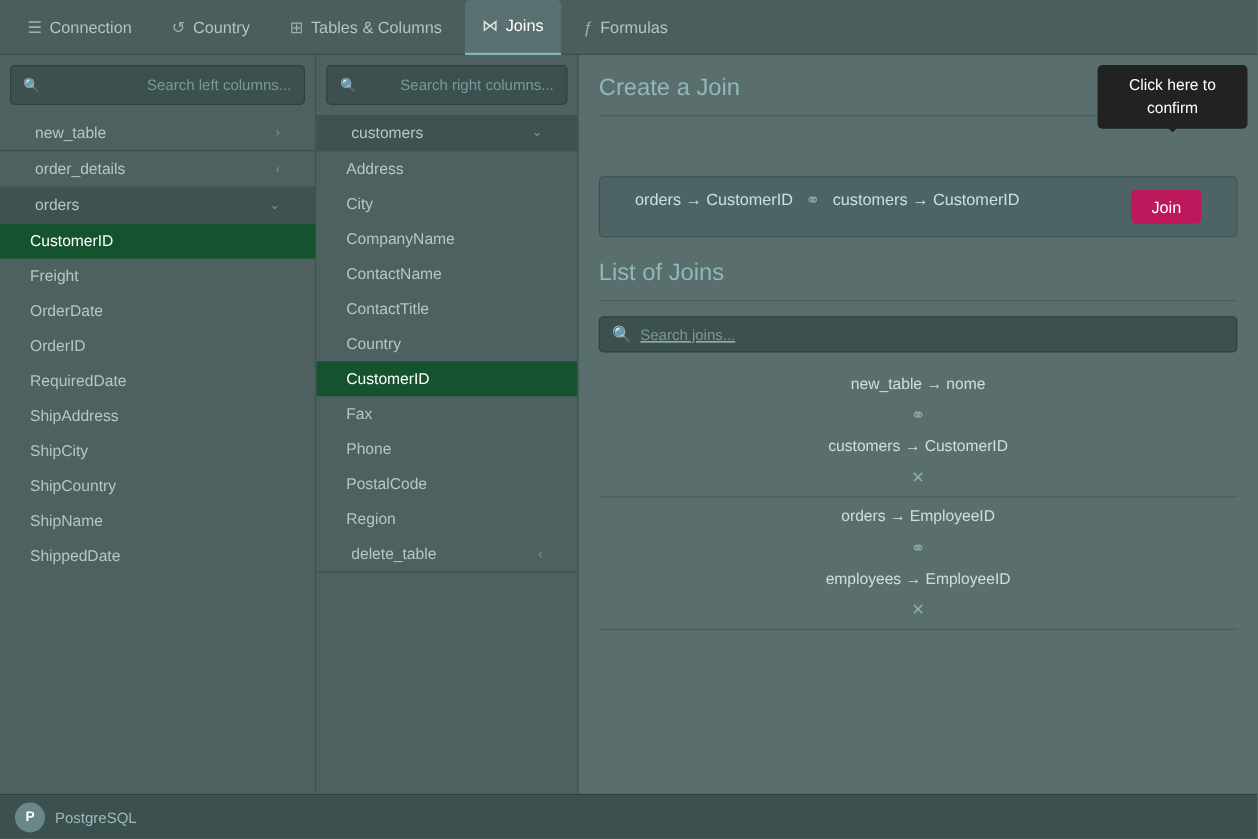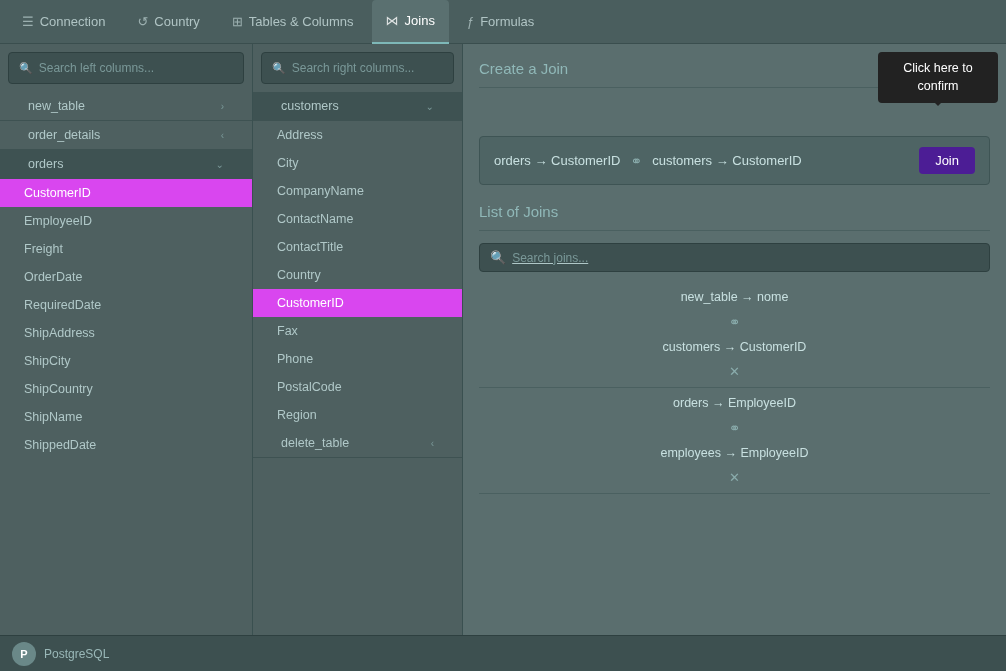--- a/index.html
+++ b/index.html
@@ -89,20 +89,21 @@
       border: 1px solid #2e4040;
     }
     .search-box .search-icon { color: #8aacac; font-size: 11px; }
     .search-box input {
       background: transparent;
       border: none;
       outline: none;
       color: #fde047;
       font-size: 12px;
       width: 100%;
+      text-align: right;
     }
     .search-box input::placeholder { color: #7a9898; }
 
     
     .table-item {
       display: flex;
       align-items: center;
       justify-content: space-between;
       padding: 7px 28px;
       cursor: pointer;
@@ -113,64 +114,64 @@
     .table-item.expanded { background: #3e5252; }
     .table-item .arrow { color: #7a9898; font-size: 10px; }
 
     
     .col-item {
       padding: 7px 24px 7px 24px;
       cursor: pointer;
       color: #b0c8c8;
       font-size: 12.5px;
     }
-    .col-item.selected { background: #d946ef; color: #fff; }
+    .col-item.selected { background: #14532d; color: #fff; }
 
     
     .scroll-list {
       overflow-y: auto;
       flex: 1;
     }
     .scroll-list::-webkit-scrollbar { width: 4px; }
     .scroll-list::-webkit-scrollbar-track { background: #3e5252; }
     .scroll-list::-webkit-scrollbar-thumb { background: #6a8888; border-radius: 2px; }
 
     
     .section-title {
-      font-size: 15px;
+      font-size: 19px;
       color: #90b8b8;
       margin-bottom: 10px;
       font-weight: 500;
     }
     .divider {
       border: none;
       border-top: 1px solid #4a6060;
       margin-bottom: 12px;
     }
 
     
     .join-create-row {
       display: flex;
-      align-items: center;
+      align-items: flex-start;
       gap: 10px;
       background: #4e6464;
       border: 1px solid #3e5454;
       border-radius: 4px;
-      padding: 10px 14px;
+      padding: 10px 28px;
       margin-bottom: 18px;
       margin-top: 48px;
     }
     .join-arrow-text {
       color: #c8e0e0;
       font-size: 13px;
     }
     .link-icon { color: #8aacac; font-size: 14px; }
 
     .join-btn {
-      background: #4c1d95;
+      background: #be185d;
       color: #fff;
       border: none;
       padding: 6px 16px;
       border-radius: 4px;
       cursor: pointer;
       font-size: 13px;
       margin-left: auto;
     }
 
     
@@ -299,27 +300,27 @@
         <span class="arrow">‹</span>
       </div>
       <div class="table-item expanded">
         <span>orders</span>
         <span class="arrow">⌄</span>
       </div>
       <div class="col-item selected">
         <span>CustomerID</span>
       </div>
       <div class="col-item">
-        <span>EmployeeID</span>
-      </div>
-      <div class="col-item">
         <span>Freight</span>
       </div>
       <div class="col-item">
         <span>OrderDate</span>
+      </div>
+      <div class="col-item">
+        <span>OrderID</span>
       </div>
       <div class="col-item">
         <span>RequiredDate</span>
       </div>
       <div class="col-item">
         <span>ShipAddress</span>
       </div>
       <div class="col-item">
         <span>ShipCity</span>
       </div>

